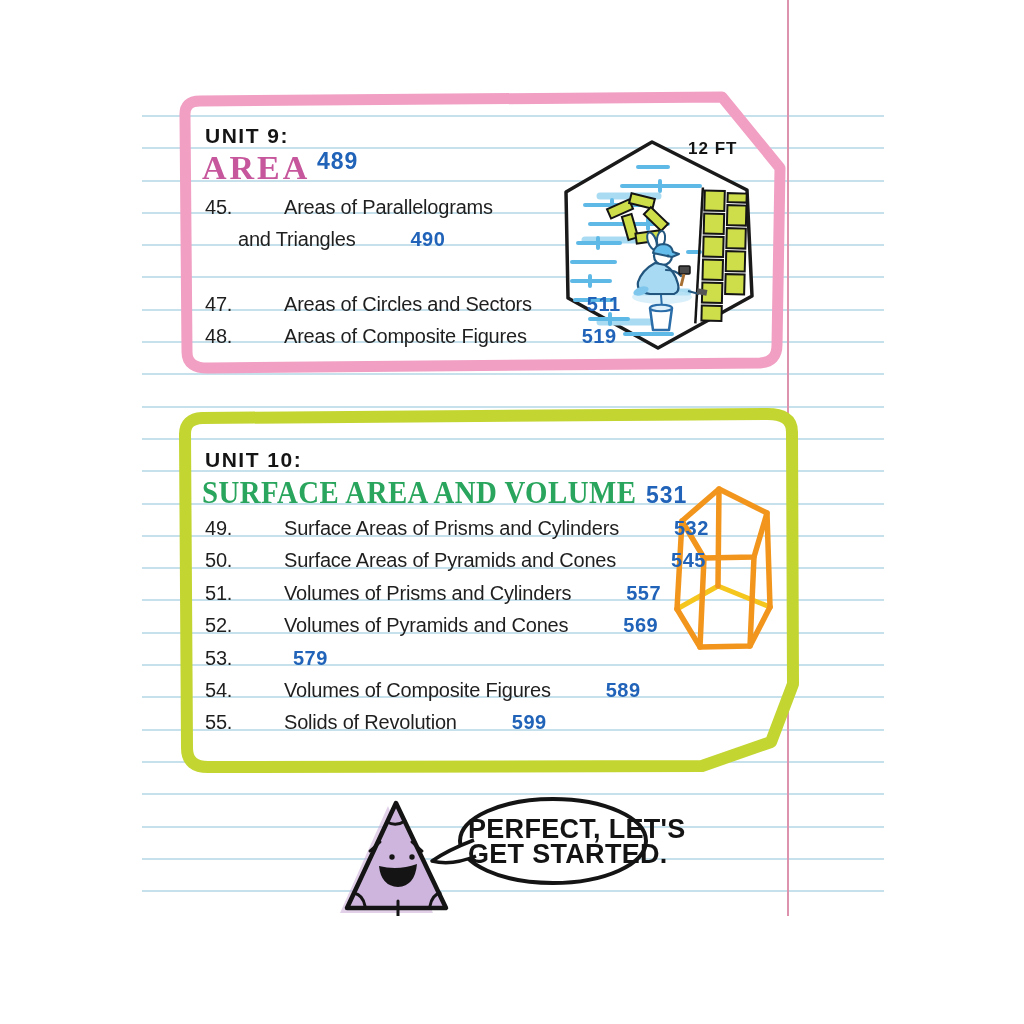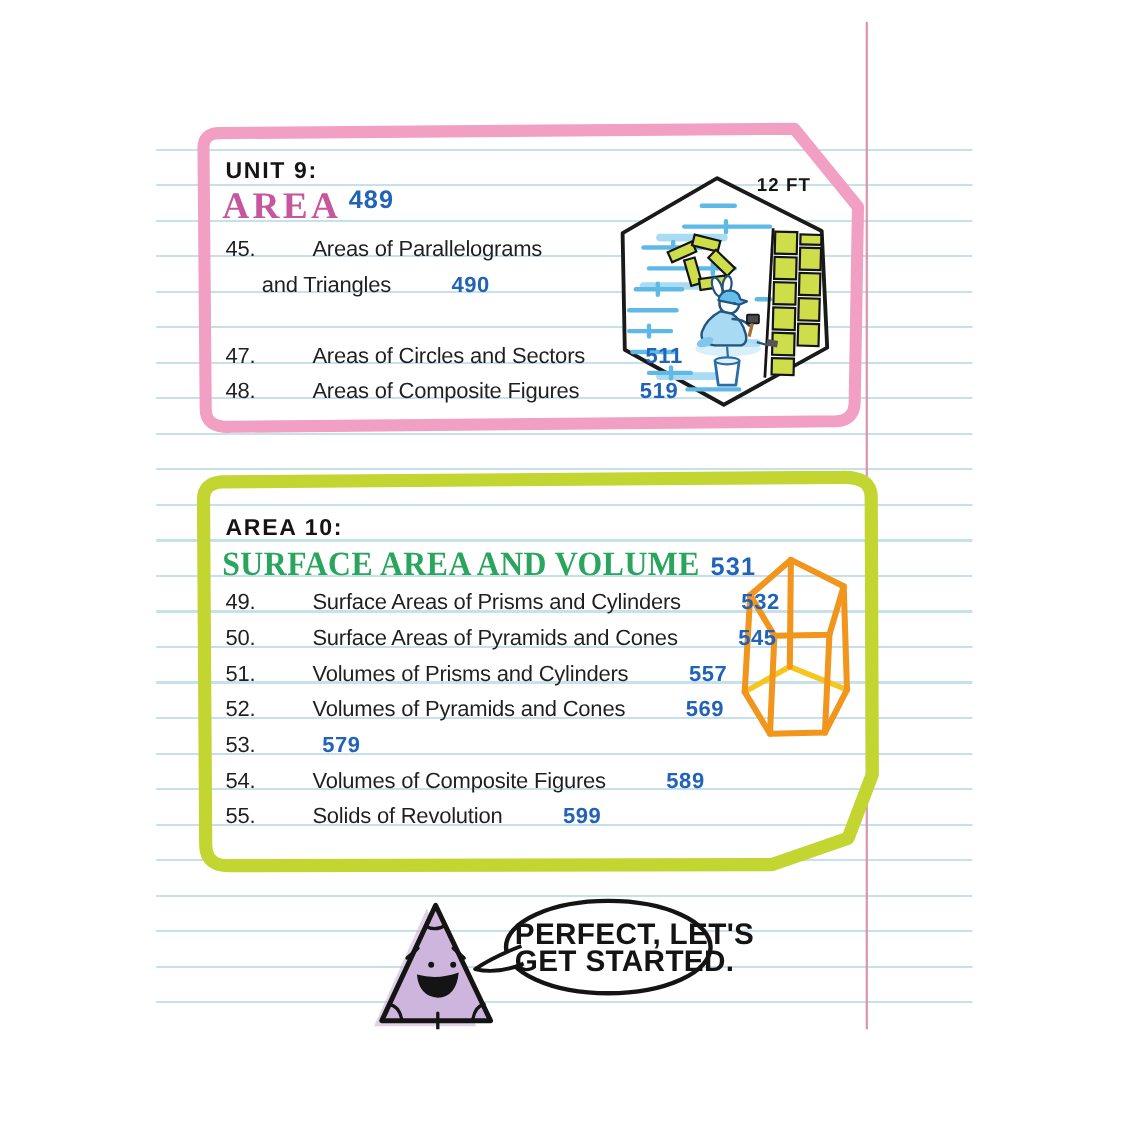--- a/index.html
+++ b/index.html
@@ -1,18 +1,18 @@
 <!DOCTYPE html>
 <html><head>
 <meta charset="utf-8">
 <style>
   html,body{margin:0;padding:0;background:#ffffff;}
   .page{
     position:relative;width:1024px;height:916px;background:#ffffff;
-    overflow:hidden;font-family:"Liberation Sans",sans-serif;color:#1f1f1f;margin-top:20px;
+    overflow:hidden;font-family:"Liberation Sans",sans-serif;color:#1f1f1f;
   }
   .ruled-lines{
     position:absolute;left:142px;top:115px;width:742px;height:908px;
     background-image:repeating-linear-gradient(to bottom,#c6e0ec 0px,#c6e0ec 2px,transparent 2px,transparent 32.3px);
   }
   .margin-line{
     position:absolute;left:787px;top:0;width:2px;height:1024px;background:#dd93ae;
   }
   .art{position:absolute;left:0;top:0;width:1024px;height:1024px;}
   .abs{position:absolute;}
@@ -180,21 +180,21 @@
     <span class="pg">511</span>
   </div>
   <div class="toc-row" style="top:325px;">
     <span class="num">48.</span>
     <span class="txt">Areas of Composite Figures</span>
     <span class="pg">519</span>
   </div>
 
   <div class="abs ft-label" style="left:688px;top:139px;">12 FT</div>
 
-  <div class="abs kicker" style="left:205px;top:448px;">AREA 10:</div>
+  <div class="abs kicker" style="left:205px;top:448px;">UNIT 10:</div>
   <div class="abs u-title u10-title" style="left:202px;top:475px;">SURFACE AREA AND VOLUME</div>
   <div class="abs unit-page" style="left:646px;top:482px;">531</div>
 
   <div class="toc-row" style="top:517px;">
     <span class="num">49.</span>
     <span class="txt">Surface Areas of Prisms and Cylinders</span>
     <span class="pg">532</span>
   </div>
   <div class="toc-row" style="top:549px;">
     <span class="num">50.</span>

